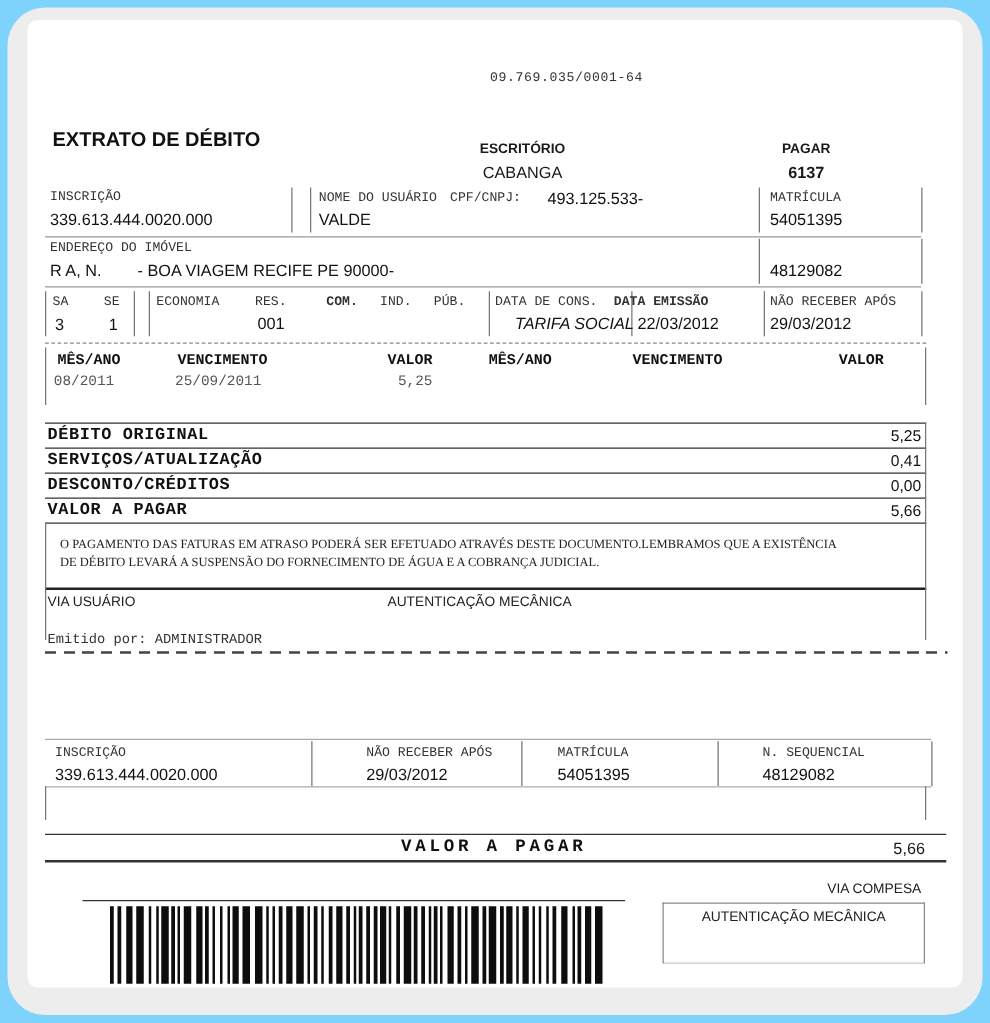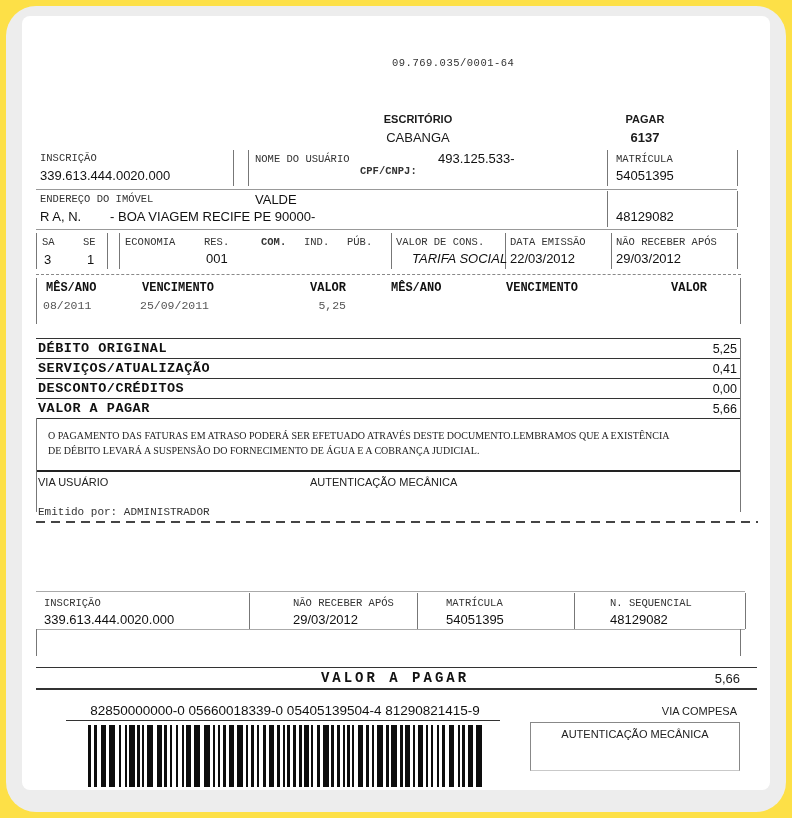--- a/index.html
+++ b/index.html
@@ -1,16 +1,16 @@
 <!DOCTYPE html>
 <html><head>
 <meta charset="utf-8">
 <style>
   html,body{margin:0;padding:0;background:#fff;}
-  #page{position:relative;width:792px;height:818px;background:#fde047;overflow:hidden;
+  #page{position:relative;width:792px;height:818px;background:#7dd3fc;overflow:hidden;
         font-family:"Liberation Sans","DejaVu Sans",sans-serif;color:#1a1a1a;}
   .card{position:absolute;left:6px;top:6px;right:6px;bottom:6px;background:#ededed;border-radius:30px;}
   .sheet{position:absolute;left:22px;top:16px;width:748px;height:774px;background:#ffffff;border-radius:8px;}
   .abs{position:absolute;}
   .ml{position:absolute;font-family:"Liberation Mono","DejaVu Sans Mono",monospace;font-size:10.5px;color:#333;white-space:pre;}
   .mlb{position:absolute;font-family:"Liberation Mono","DejaVu Sans Mono",monospace;font-weight:bold;font-size:12px;color:#111;white-space:pre;}
   .mv{position:absolute;font-family:"Liberation Mono","DejaVu Sans Mono",monospace;font-size:11.5px;color:#555;white-space:pre;}
   .v{position:absolute;font-family:"Liberation Sans","DejaVu Sans",sans-serif;font-size:13px;color:#111;white-space:pre;}
   .pipe{position:absolute;width:1px;background:#777;}
   .hl{position:absolute;height:1px;background:#999;}
@@ -26,35 +26,36 @@
   .authbox{position:absolute;left:530px;top:722px;width:208px;height:47px;border:1px solid #888;border-bottom-color:#c9c9c9;}
 </style>
 </head>
 <body>
 
 <div id="page">
   <div class="card"></div>
   <div class="sheet"></div>
 
   <div class="ml" style="left:392px;top:57px;letter-spacing:0.5px;">09.769.035/0001-64</div>
+  <div class="abs" style="left:42px;top:104px;font-size:16px;font-weight:bold;color:#111;">EXTRATO DE DÉBITO</div>
   <div class="abs" style="left:358px;top:113px;width:120px;text-align:center;font-size:11px;font-weight:bold;">ESCRITÓRIO</div>
   <div class="abs" style="left:358px;top:130px;width:120px;text-align:center;font-size:13px;">CABANGA</div>
   <div class="abs" style="left:600px;top:113px;width:90px;text-align:center;font-size:11px;font-weight:bold;">PAGAR</div>
   <div class="abs" style="left:600px;top:130px;width:90px;text-align:center;font-size:13px;font-weight:bold;">6137</div>
 
   <div class="pipe" style="left:233px;top:150px;height:36px;"></div>
   <div class="pipe" style="left:248px;top:150px;height:36px;"></div>
   <div class="pipe" style="left:607px;top:150px;height:36px;"></div>
   <div class="pipe" style="left:737px;top:150px;height:36px;"></div>
   <div class="ml" style="left:40px;top:152px;">INSCRIÇÃO</div>
   <div class="v" style="left:40px;top:168px;">339.613.444.0020.000</div>
   <div class="ml" style="left:255px;top:153px;">NOME DO USUÁRIO</div>
-  <div class="ml" style="left:360px;top:165px;font-weight:bold;">CPF/CNPJ:</div>
+  <div class="ml" style="left:360px;top:153px;">CPF/CNPJ:</div>
   <div class="v" style="left:438px;top:151px;">493.125.533-</div>
-  <div class="v" style="left:255px;top:168px;margin-top:24px;">VALDE</div>
+  <div class="v" style="left:255px;top:168px;">VALDE</div>
   <div class="ml" style="left:616px;top:153px;">MATRÍCULA</div>
   <div class="v" style="left:616px;top:168px;">54051395</div>
   <div class="hl" style="left:36px;top:189px;width:701px;"></div>
 
   <div class="ml" style="left:40px;top:193px;">ENDEREÇO DO IMÓVEL</div>
   <div class="v" style="left:40px;top:209px;">R A, N.        - BOA VIAGEM RECIFE PE 90000-</div>
   <div class="pipe" style="left:607px;top:191px;height:36px;"></div>
   <div class="pipe" style="left:737px;top:191px;height:36px;"></div>
   <div class="v" style="left:616px;top:209px;">48129082</div>
   <div class="hl" style="left:36px;top:229px;width:701px;"></div>
@@ -69,23 +70,23 @@
   <div class="ml" style="left:42px;top:236px;">SA</div>
   <div class="ml" style="left:83px;top:236px;text-align:right;">SE</div>
   <div class="v" style="left:44px;top:252px;">3</div>
   <div class="v" style="left:87px;top:252px;">1</div>
   <div class="ml" style="left:125px;top:236px;">ECONOMIA</div>
   <div class="ml" style="left:204px;top:236px;">RES.</div>
   <div class="ml" style="left:261px;top:236px;font-weight:bold;">COM.</div>
   <div class="ml" style="left:304px;top:236px;">IND.</div>
   <div class="ml" style="left:347px;top:236px;">PÚB.</div>
   <div class="v" style="left:206px;top:251px;">001</div>
-  <div class="ml" style="left:396px;top:236px;">VALOR DE CONS.</div>
+  <div class="ml" style="left:396px;top:236px;">DATA DE CONS.</div>
   <div class="v" style="left:412px;top:251px;font-style:italic;">TARIFA SOCIAL</div>
-  <div class="ml" style="left:510px;top:236px;">DATA EMISSÃO</div>
+  <div class="ml" style="left:491px;top:236px;font-weight:bold;">DATA EMISSÃO</div>
   <div class="v" style="left:510px;top:251px;">22/03/2012</div>
   <div class="ml" style="left:616px;top:236px;">NÃO RECEBER APÓS</div>
   <div class="v" style="left:616px;top:251px;">29/03/2012</div>
   <div class="hld" style="left:36px;top:274px;width:705px;"></div>
 
   <div class="pipe" style="left:36px;top:278px;height:46px;"></div>
   <div class="pipe" style="left:740px;top:278px;height:46px;"></div>
   <div class="mlb" style="left:46px;top:281px;">MÊS/ANO</div>
   <div class="mlb" style="left:142px;top:281px;">VENCIMENTO</div>
   <div class="mlb" style="left:296px;top:281px;width:50px;text-align:right;">VALOR</div>
@@ -138,21 +139,20 @@
   <div class="v" style="left:610px;top:612px;">48129082</div>
   <div class="hl" style="left:36px;top:629px;width:709px;background:#aaa;"></div>
   <div class="pipe" style="left:36px;top:629px;height:27px;"></div>
   <div class="pipe" style="left:740px;top:629px;height:27px;"></div>
 
   <div class="hl dk" style="left:36px;top:667px;width:721px;"></div>
   <div class="abs" style="left:305px;top:670px;width:180px;text-align:center;font-family:'Liberation Mono','DejaVu Sans Mono',monospace;font-weight:bold;font-size:14px;letter-spacing:3px;color:#111;">VALOR A PAGAR</div>
   <div class="abs" style="left:678px;top:671px;width:62px;text-align:right;font-size:13px;">5,66</div>
   <div class="hl" style="left:36px;top:688px;width:721px;height:2px;background:#333;"></div>
 
-  <div class="abs" style="left:70px;top:703px;width:430px;text-align:center;font-size:13.5px;color:#111;">82850000000-0 05660018339-0 05405139504-4 81290821415-9</div>
   <div class="hl dk" style="left:66px;top:720px;width:434px;"></div>
   <div class="barcode">
       <i style="left:0px;width:3px"></i>
       <i style="left:6px;width:3px"></i>
       <i style="left:13px;width:5px"></i>
       <i style="left:21px;width:6px"></i>
       <i style="left:31px;width:2px"></i>
       <i style="left:37px;width:2px"></i>
       <i style="left:41px;width:6px"></i>
       <i style="left:49px;width:3px"></i>

